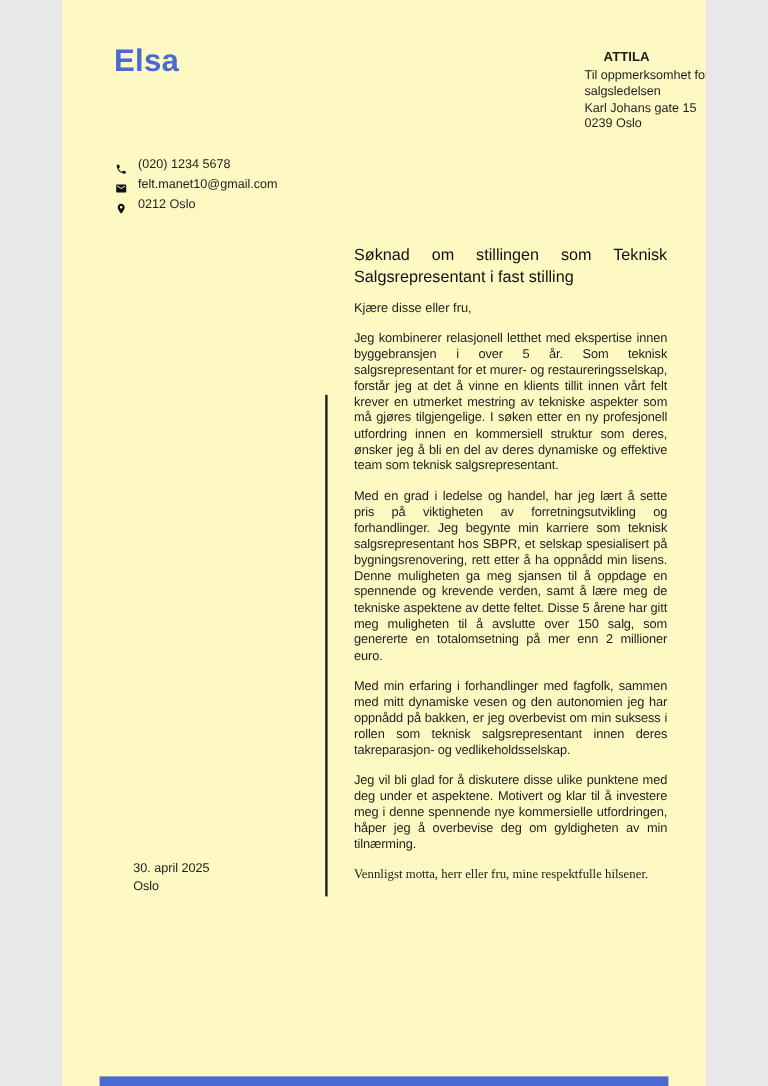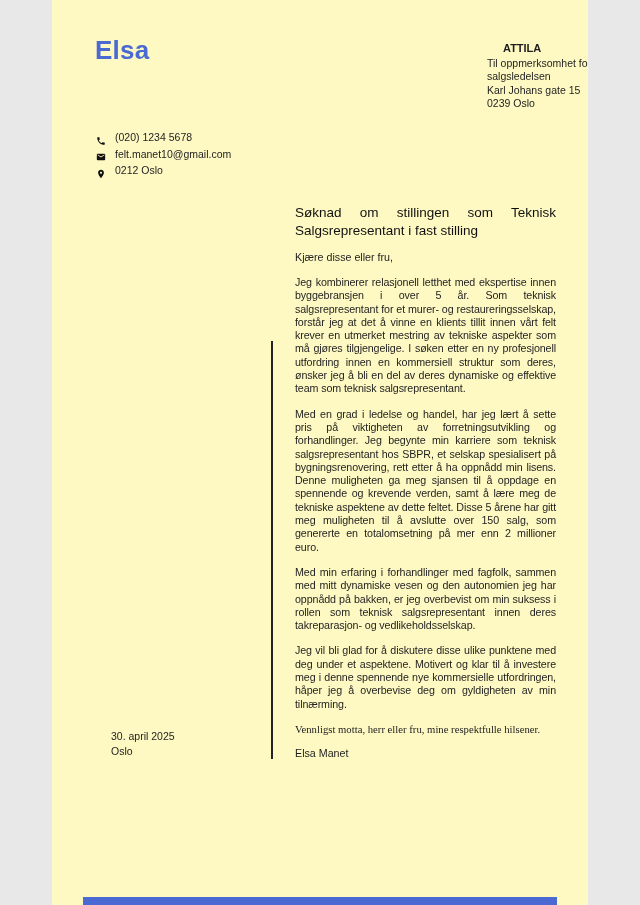--- a/index.html
+++ b/index.html
@@ -122,19 +122,18 @@
     </div>
     <div class="vdivider"></div>
     <div class="main-col">
       <h1 class="subject">Søknad om stillingen som Teknisk Salgsrepresentant i fast stilling</h1>
       <p class="greeting">Kjære disse eller fru,</p>
       <p class="para">Jeg kombinerer relasjonell letthet med ekspertise innen byggebransjen i over 5 år. Som teknisk salgsrepresentant for et murer- og restaureringsselskap, forstår jeg at det å vinne en klients tillit innen vårt felt krever en utmerket mestring av tekniske aspekter som må gjøres tilgjengelige. I søken etter en ny profesjonell utfordring innen en kommersiell struktur som deres, ønsker jeg å bli en del av deres dynamiske og effektive team som teknisk salgsrepresentant.</p>
       <p class="para">Med en grad i ledelse og handel, har jeg lært å sette pris på viktigheten av forretningsutvikling og forhandlinger. Jeg begynte min karriere som teknisk salgsrepresentant hos SBPR, et selskap spesialisert på bygningsrenovering, rett etter å ha oppnådd min lisens. Denne muligheten ga meg sjansen til å oppdage en spennende og krevende verden, samt å lære meg de tekniske aspektene av dette feltet. Disse 5 årene har gitt meg muligheten til å avslutte over 150 salg, som genererte en totalomsetning på mer enn 2 millioner euro.</p>
       <p class="para">Med min erfaring i forhandlinger med fagfolk, sammen med mitt dynamiske vesen og den autonomien jeg har oppnådd på bakken, er jeg overbevist om min suksess i rollen som teknisk salgsrepresentant innen deres takreparasjon- og vedlikeholdsselskap.</p>
       <p class="para">Jeg vil bli glad for å diskutere disse ulike punktene med deg under et aspektene. Motivert og klar til å investere meg i denne spennende nye kommersielle utfordringen, håper jeg å overbevise deg om gyldigheten av min tilnærming.</p>
       <p class="closing">Vennligst motta, herr eller fru, mine respektfulle hilsener.</p>
-      <p class="signature">Elsa Manet</p>
     </div>
   </div>
 
   <div class="footer-bar"></div>
 
 </div>
 
 </body></html>

